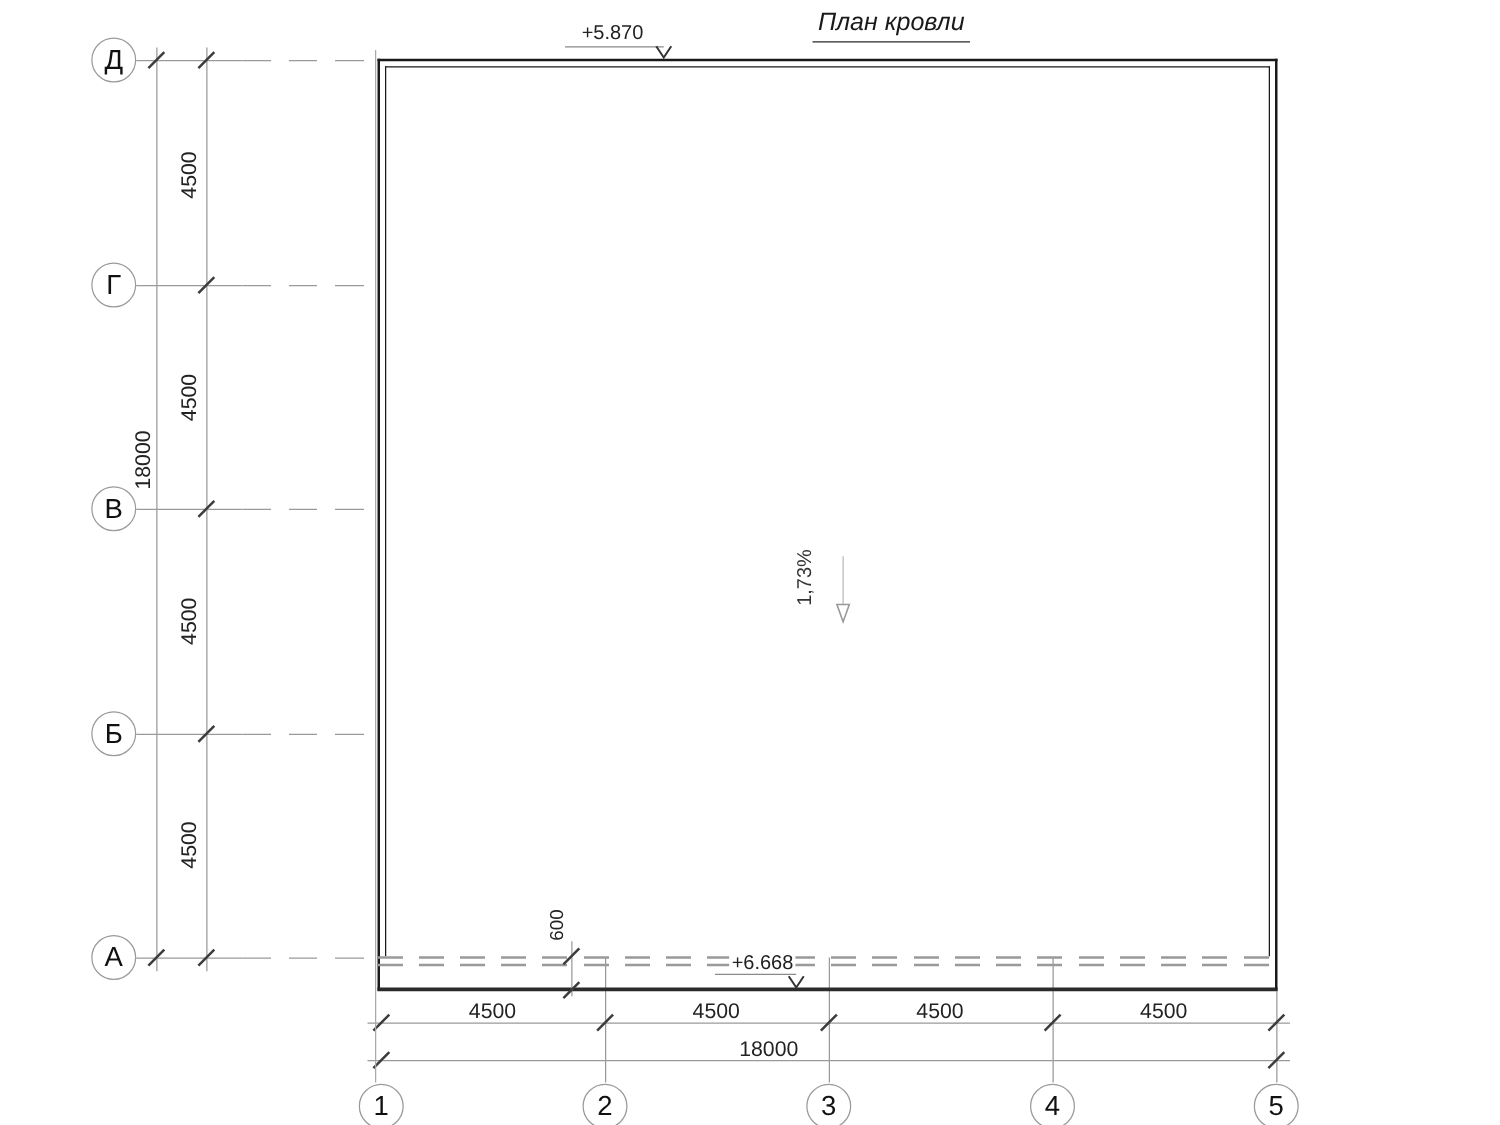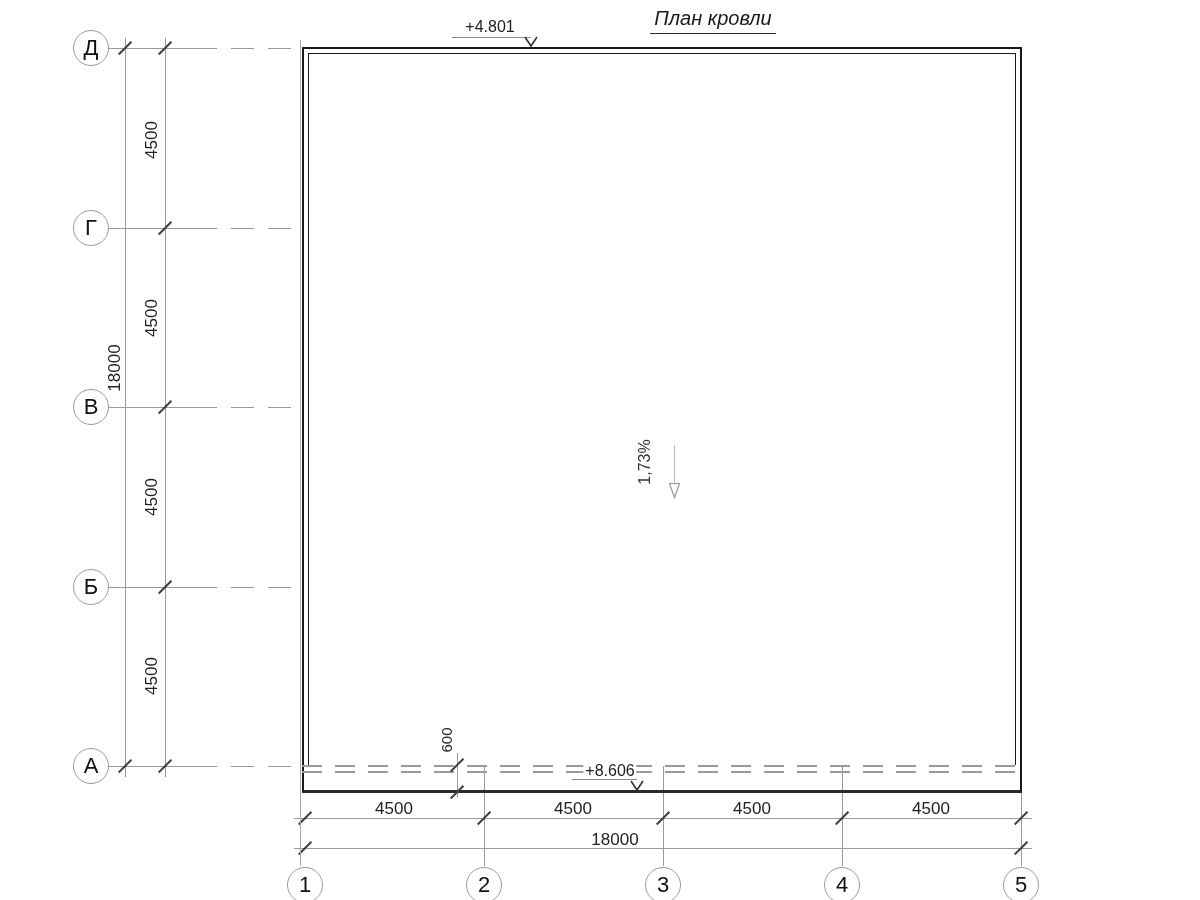--- a/index.html
+++ b/index.html
@@ -120,27 +120,27 @@
   <div class="dimtext" style="left:573px;top:809px;">4500</div>
   <div class="dimtext" style="left:752px;top:809px;">4500</div>
   <div class="dimtext" style="left:931px;top:809px;">4500</div>
   <div class="dimtext" style="left:615px;top:840px;">18000</div>
 
   <div class="vline" style="left:457px;top:753px;height:44px;z-index:4;"></div>
   <div class="tick" style="left:457px;top:765px;z-index:4;"></div>
   <div class="tick" style="left:457px;top:792px;z-index:4;"></div>
   <div class="dimtext rot" style="left:446px;top:740px;font-size:15px;">600</div>
 
-  <div class="elevtext" style="left:490px;top:27px;">+4.801</div>
+  <div class="elevtext" style="left:490px;top:27px;">+5.870</div>
   <div class="hline" style="left:452px;top:37px;width:79px;background:#8a8a8a;"></div>
   <svg style="left:523px;top:36px;" width="16" height="12">
     <polyline points="2,1 8,10 14,1" fill="none" stroke="#333" stroke-width="1.6"></polyline>
   </svg>
 
-  <div class="elevtext" style="left:610px;top:771px;">+8.606</div>
+  <div class="elevtext" style="left:610px;top:771px;">+6.668</div>
   <div class="hline" style="left:572px;top:779px;width:65px;background:#8a8a8a;z-index:6;"></div>
   <svg style="left:629px;top:780px;" width="16" height="12">
     <polyline points="2,1 8,10 14,1" fill="none" stroke="#333" stroke-width="1.6"></polyline>
   </svg>
 
   <div class="dimtext rot" style="left:645px;top:462px;font-size:16px;color:#333;">1,73%</div>
   <div class="vline" style="left:674px;top:445px;height:39px;background:#bbb;"></div>
   <svg style="left:668px;top:482px;" width="13" height="17">
     <polygon points="6.5,15.5 1.5,1.5 11.5,1.5" fill="#fff" stroke="#999" stroke-width="1.2"></polygon>
   </svg>

